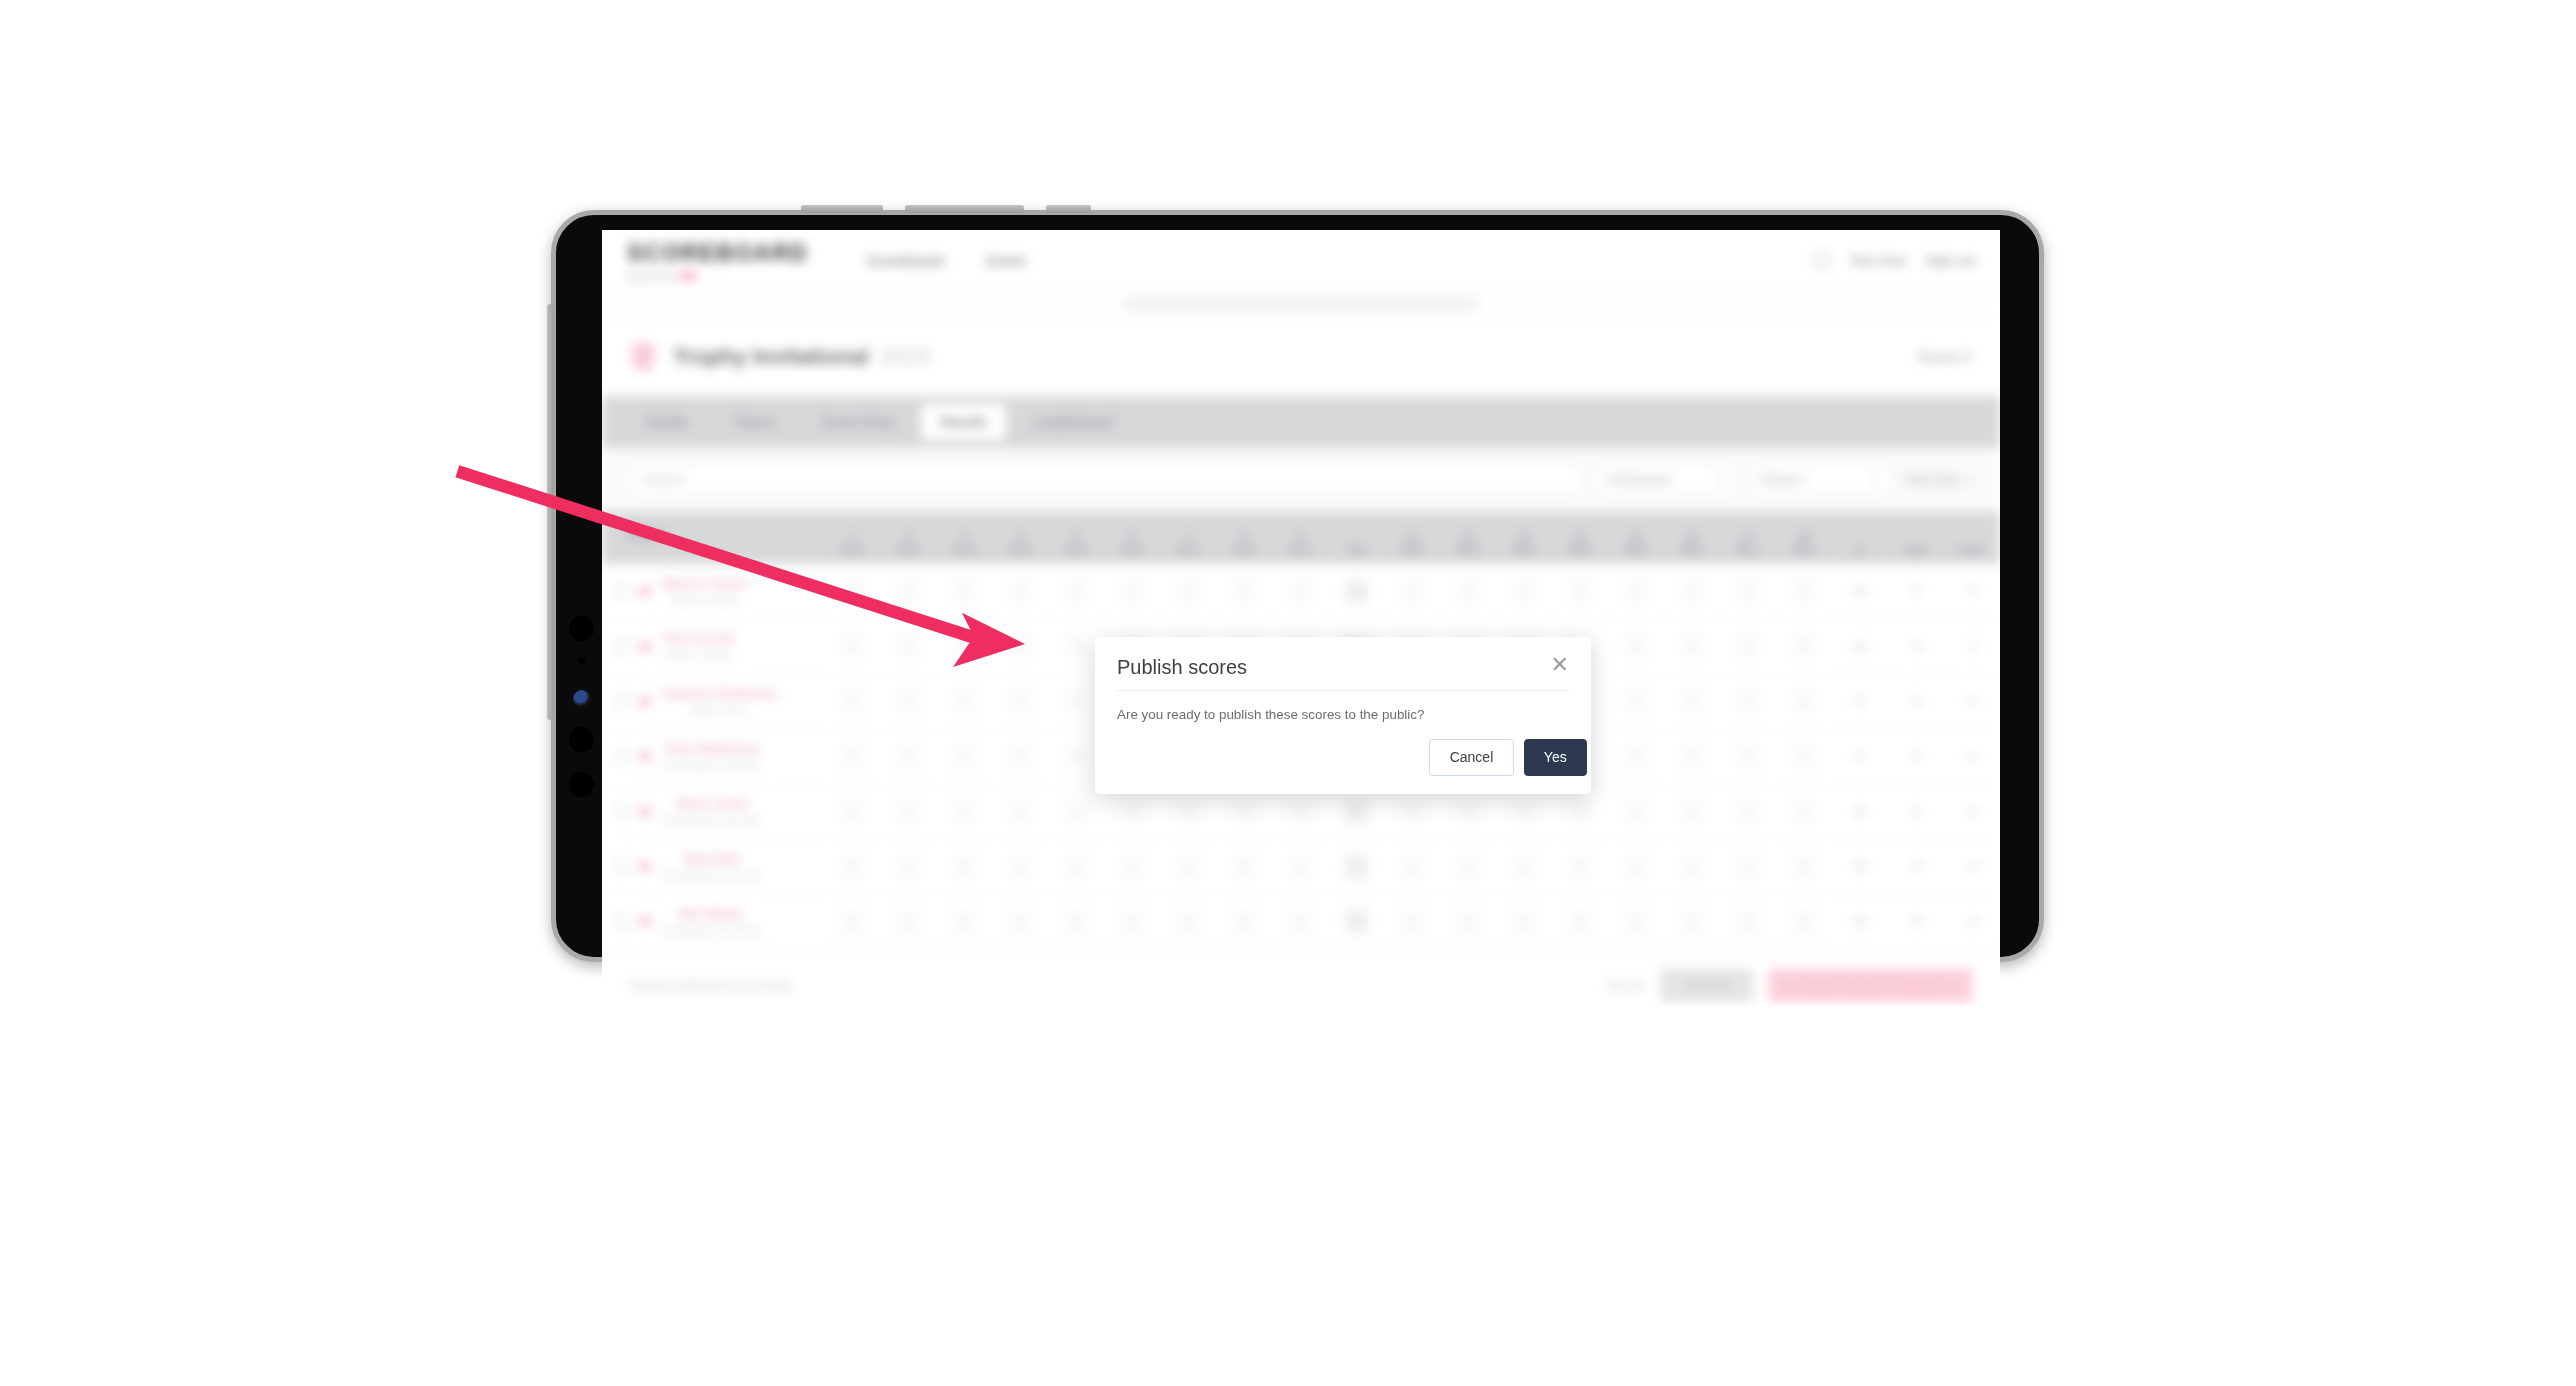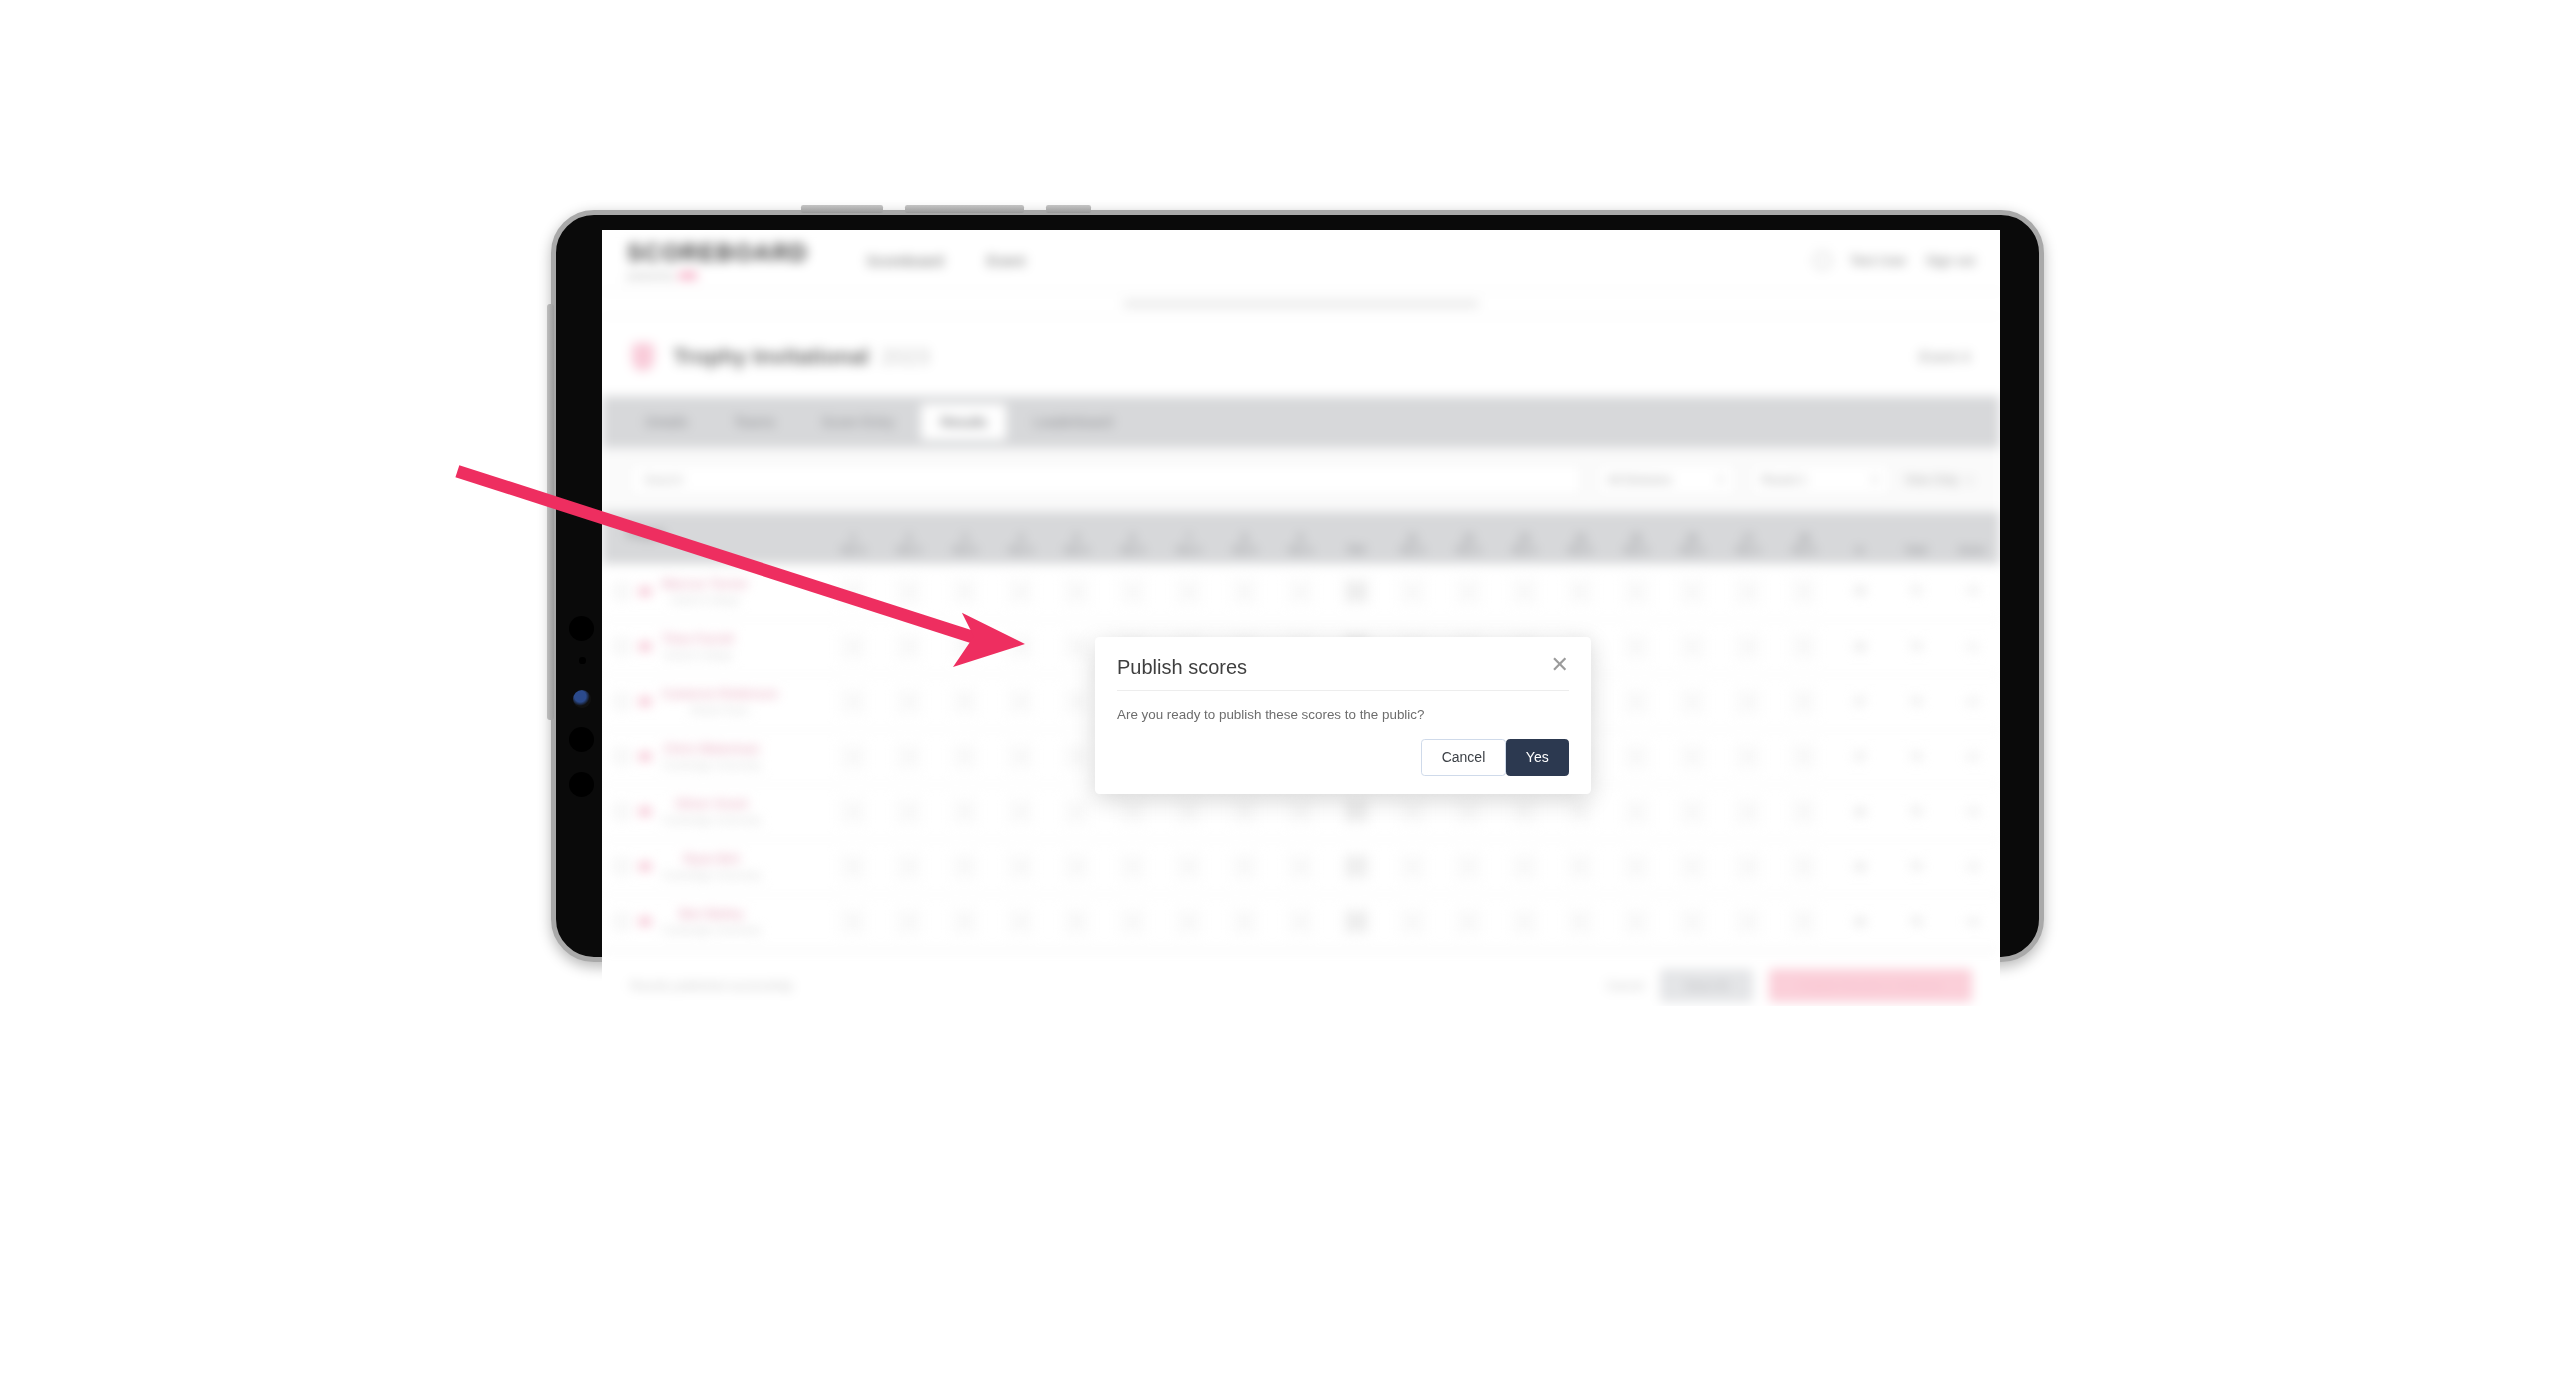--- a/index.html
+++ b/index.html
@@ -147,21 +147,21 @@
     background:#ffffff;
     border-radius: 4.5px;
     box-shadow: 0 6px 25px rgba(0,0,0,0.16);
     padding: 19.3px 22px 16.3px 22px;
   }
   .modal-head { display:flex; align-items:flex-start; border-bottom:0.7px solid #ededed;
                 padding-bottom: 10.4px; }
   .modal-title { font-size: 20px; color:#3f3f3f; }
   .modal-close { margin-left:auto; font-size: 22px; color:#9b9b9b; line-height:0.8; cursor:pointer; }
   .modal-body { font-size: 13.4px; color:#6d6d6d; padding-top: 16.3px; }
-  .modal-actions { position:absolute; right:22px; bottom:18px; display:flex; gap:0; }
+  .modal-actions { position:absolute; right:4px; bottom:18px; display:flex; gap:10px; }
   .mbtn { font-size:14px; border-radius:3.7px; padding: 9.6px 19.3px; }
   .mbtn.cancel { background:#ffffff; border:0.7px solid #cfdaea; color:#3c4046; }
   .mbtn.yes { background:#2c3950; border:0.7px solid #2c3950; color:#ffffff; }
 
   
   #arrow { position:absolute; left:0; top:0; width:2576px; height:1386px; pointer-events:none; }
 </style>
 </head>
 <body>
 

